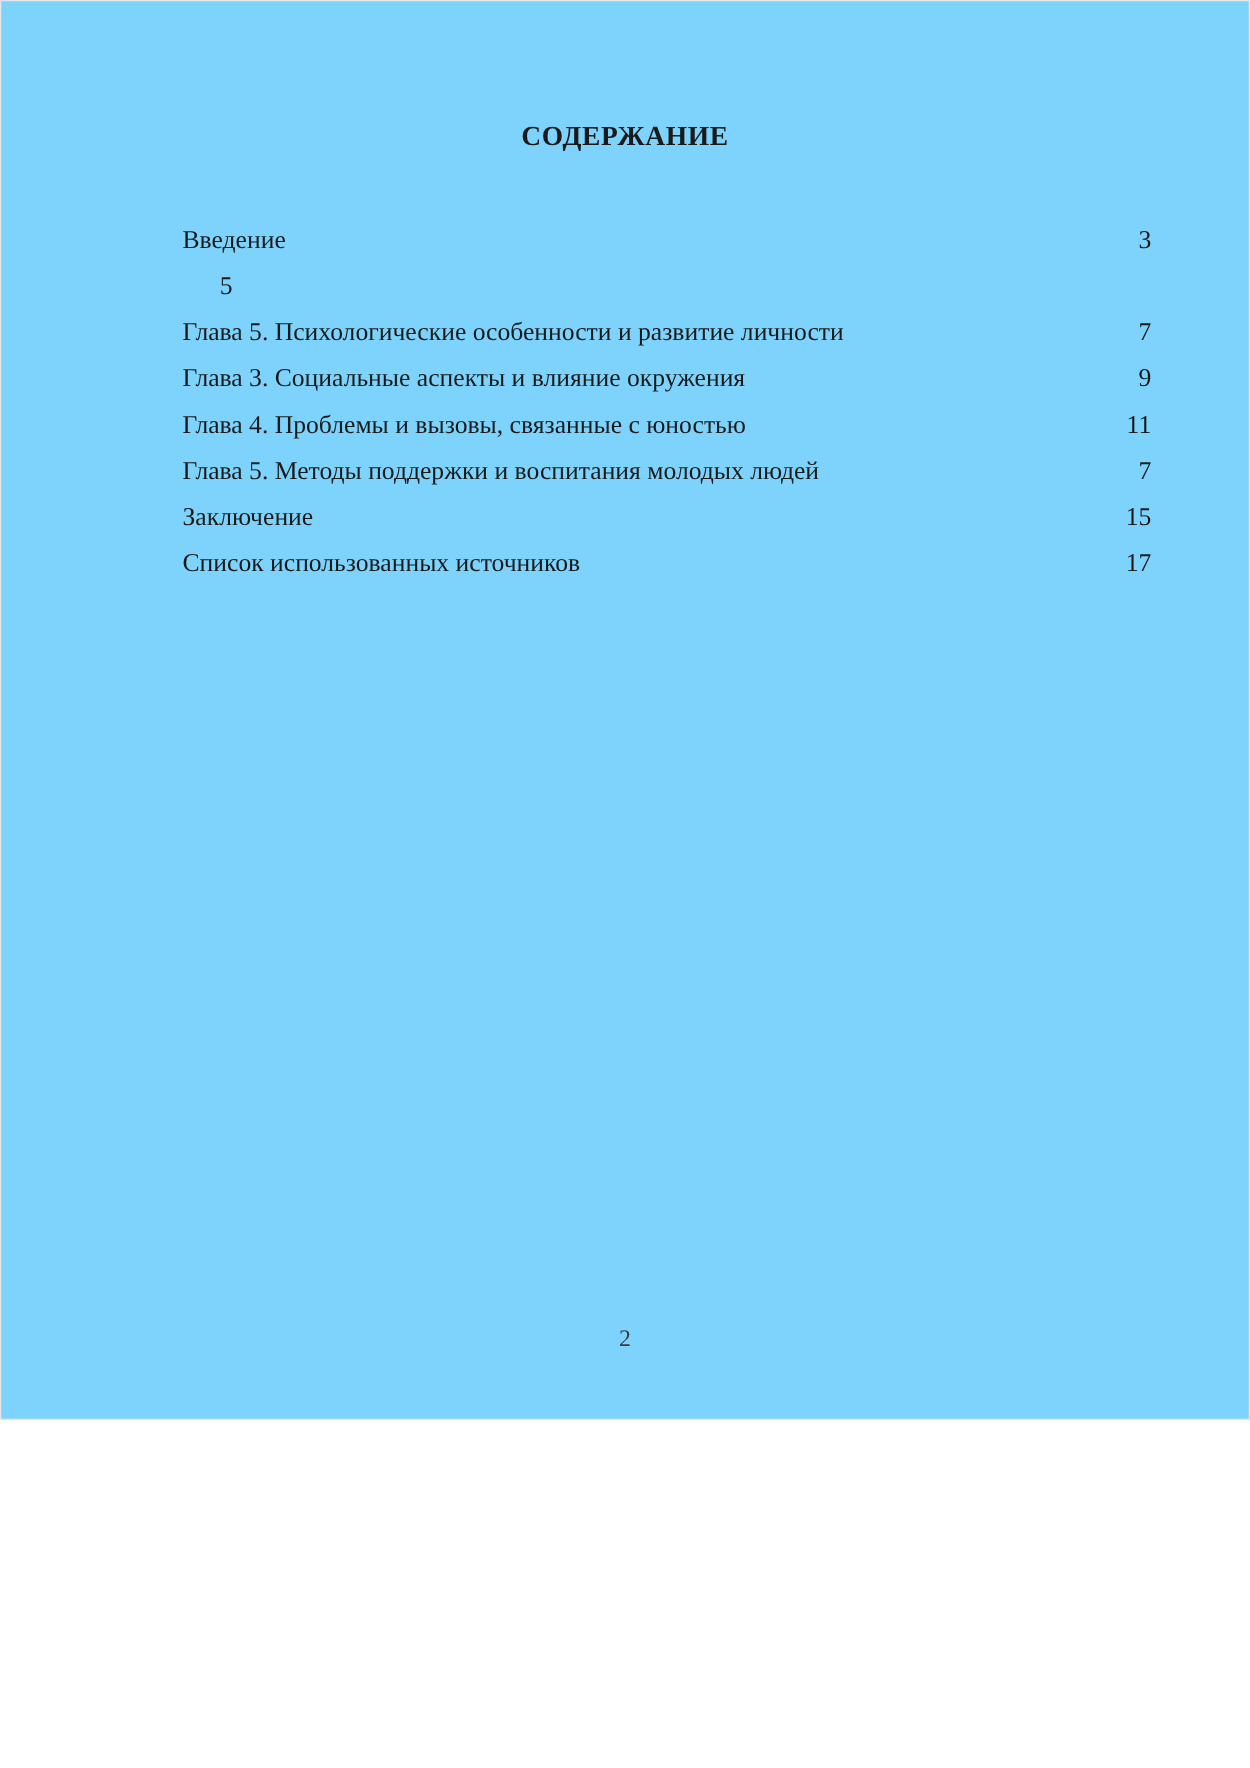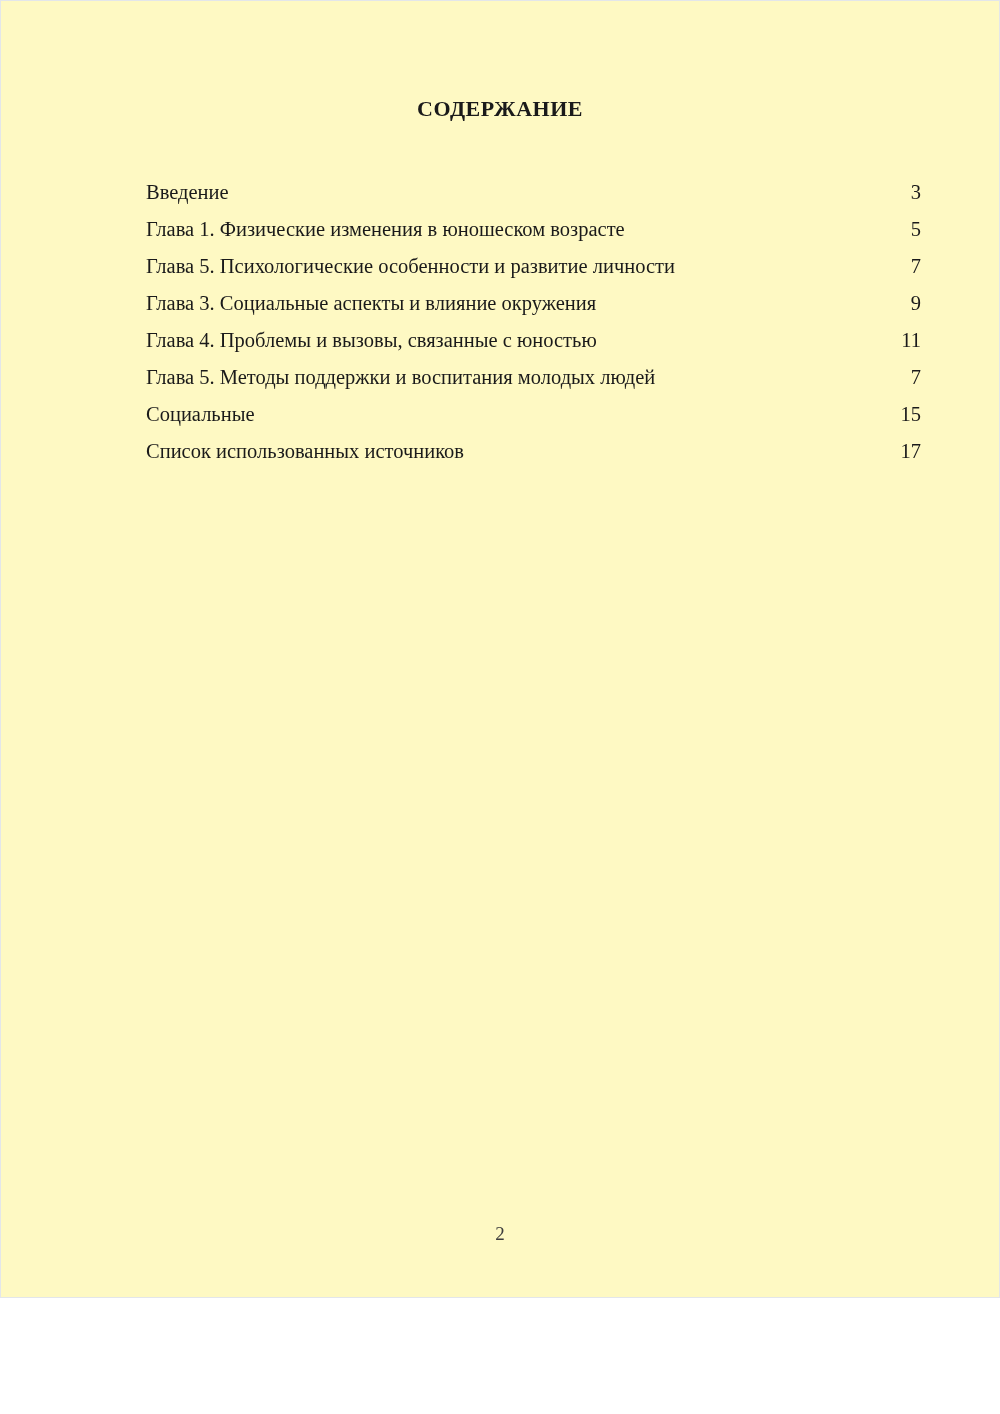--- a/index.html
+++ b/index.html
@@ -8,22 +8,22 @@
     width: 1000px;
     height: 1414px;
     background: #ffffff;
     font-family: "Liberation Serif", "DejaVu Serif", serif;
     color: #1a1a1a;
   }
 
   .page {
     position: relative;
     width: 1000px;
-    height: 1298px;
-    background: #fef9c3;
+    height: 1136px;
+    background: #7dd3fc;
     border: 1px solid #e3e6ea;
     overflow: hidden;
   }
 
   .doc-title {
     margin-top: 95px;
     text-align: center;
     font-size: 22px;
     font-weight: bold;
     letter-spacing: 0.5px;
@@ -73,21 +73,20 @@
   <h1 class="doc-title">СОДЕРЖАНИЕ</h1>
 
   <div class="toc">
 
     <div class="toc-row">
       <span class="toc-title">Введение</span>
       <span class="toc-page">3</span>
     </div>
 
     <div class="toc-row">
-      <span class="toc-title">Глава 1. Физические изменения в юношеском возрасте</span>
       <span class="toc-page">5</span>
     </div>
 
     <div class="toc-row">
       <span class="toc-title">Глава 5. Психологические особенности и развитие личности</span>
       <span class="toc-page">7</span>
     </div>
 
     <div class="toc-row">
       <span class="toc-title">Глава 3. Социальные аспекты и влияние окружения</span>
@@ -98,21 +97,21 @@
       <span class="toc-title">Глава 4. Проблемы и вызовы, связанные с юностью</span>
       <span class="toc-page">11</span>
     </div>
 
     <div class="toc-row">
       <span class="toc-title">Глава 5. Методы поддержки и воспитания молодых людей</span>
       <span class="toc-page">7</span>
     </div>
 
     <div class="toc-row">
-      <span class="toc-title">Социальные</span>
+      <span class="toc-title">Заключение</span>
       <span class="toc-page">15</span>
     </div>
 
     <div class="toc-row">
       <span class="toc-title">Список использованных источников</span>
       <span class="toc-page">17</span>
     </div>
 
   </div>
 

